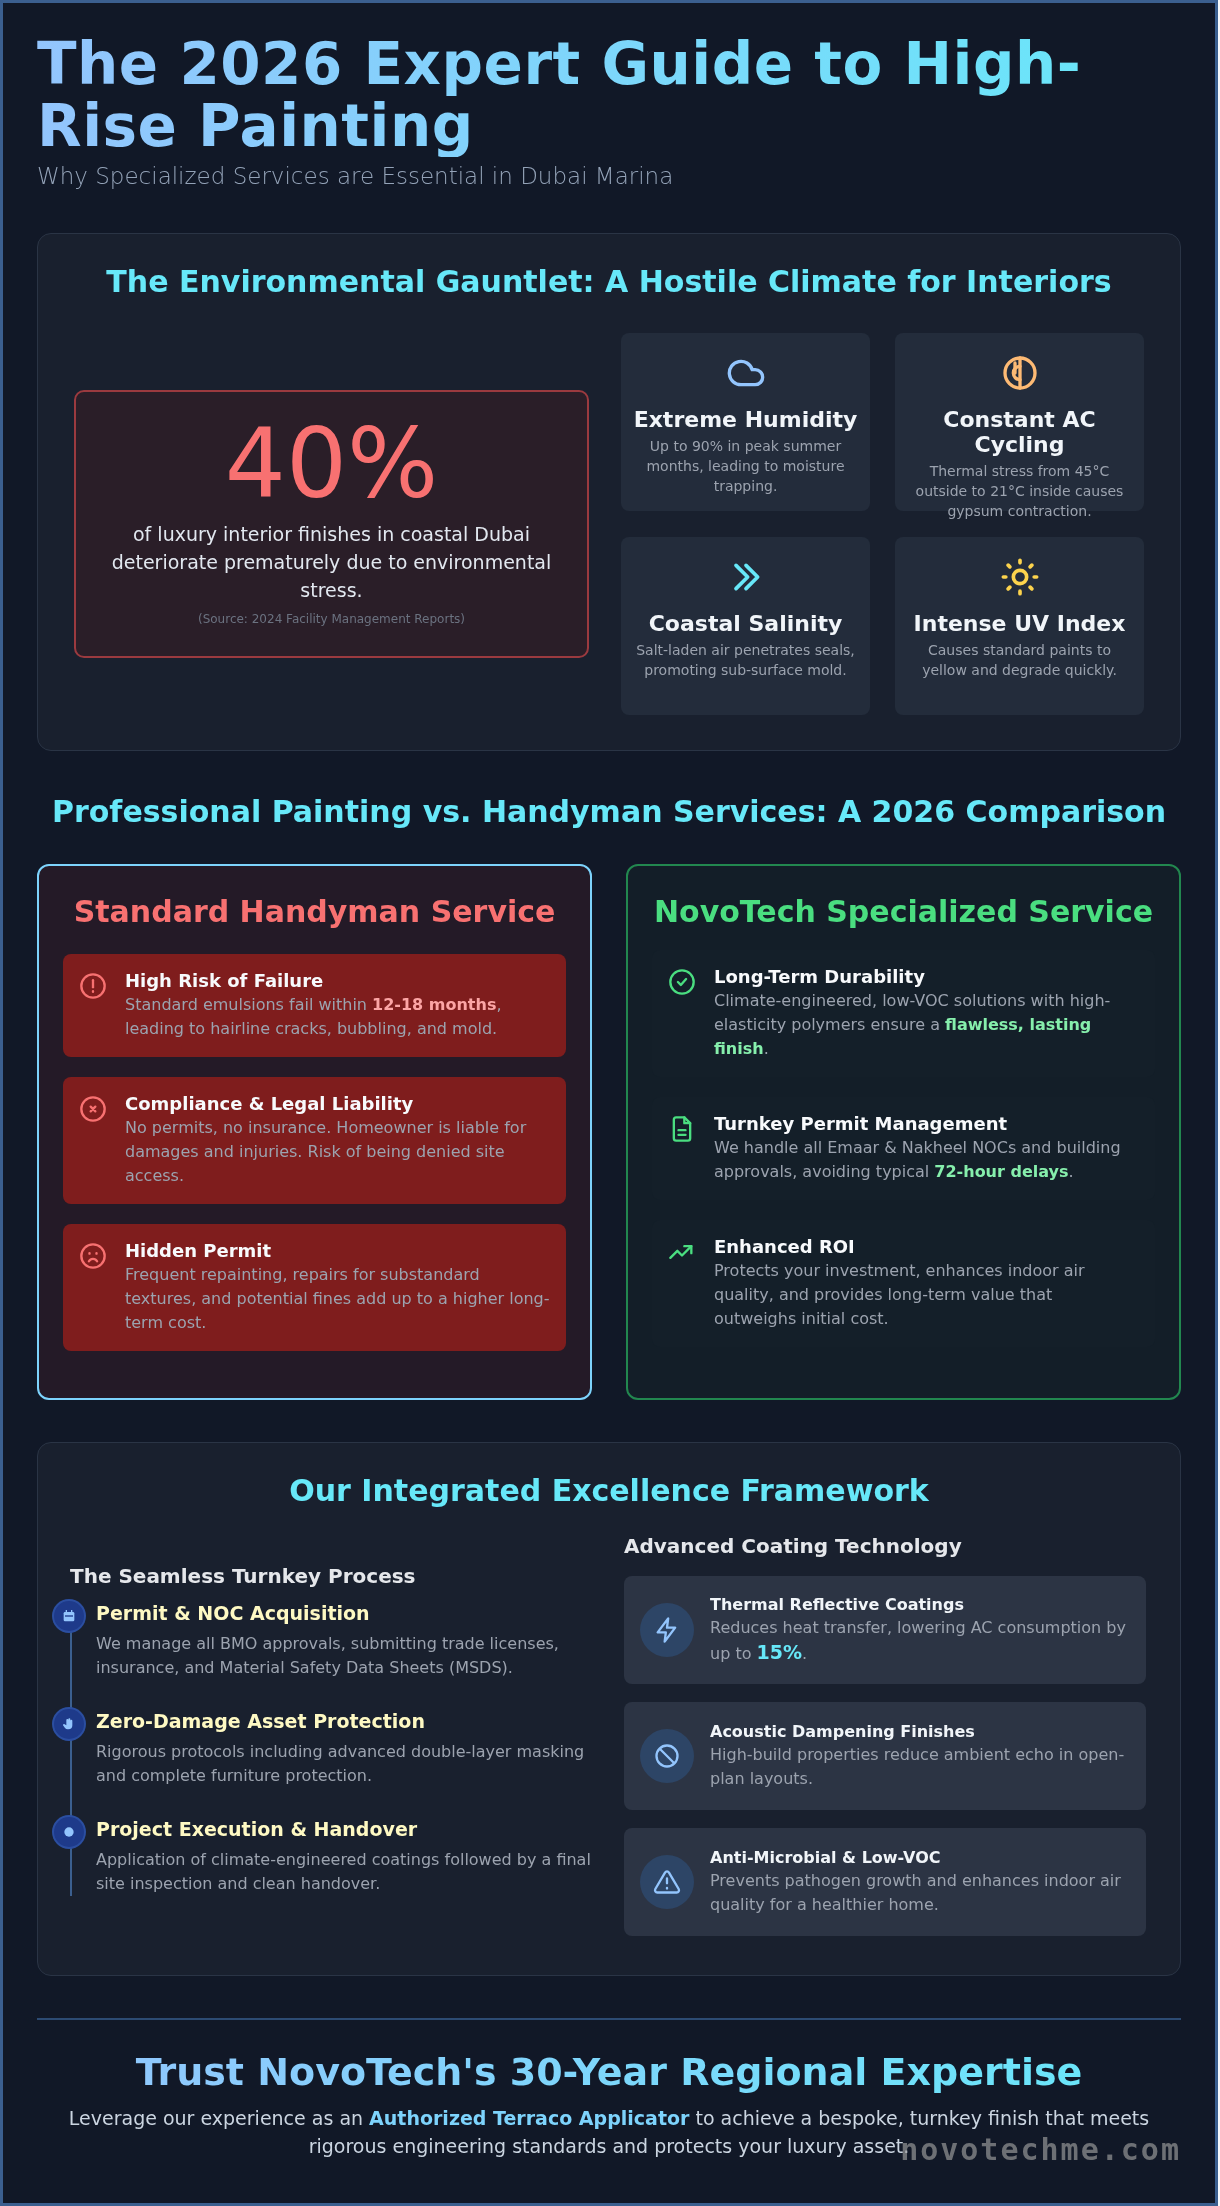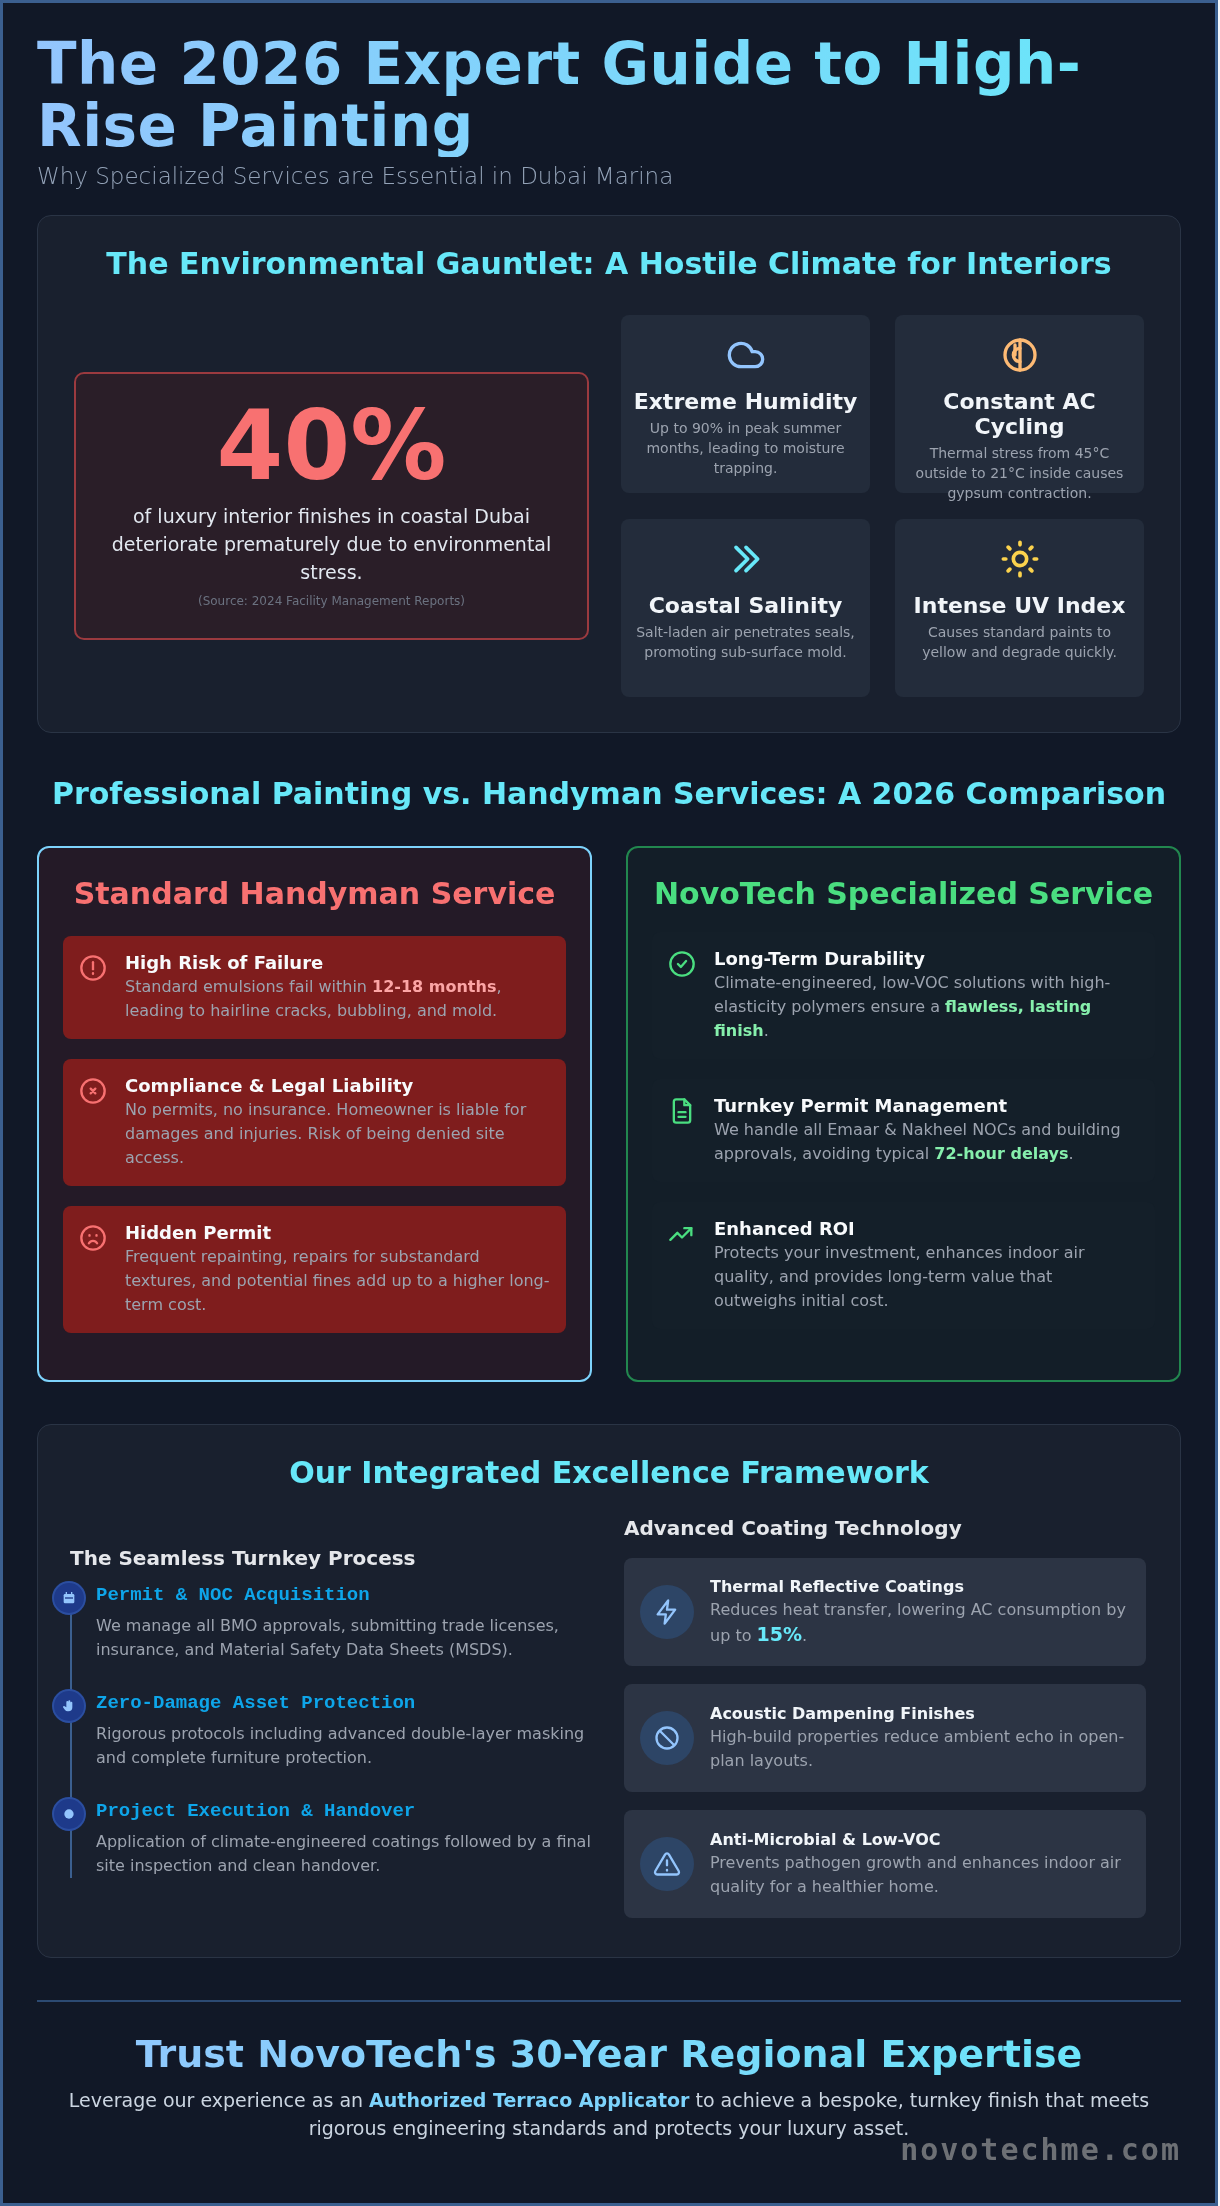--- a/index.html
+++ b/index.html
@@ -24,29 +24,29 @@
     letter-spacing: 0.5px;
   }
   .hero .sub { font-size: 23px; color: #94a3b8; margin-top: 6px; font-weight: 300; }
 
   .panel {
     background: #19202e; border: 1px solid #2a3445; border-radius: 14px;
   }
   .sec-title { color: #67e8f9; font-weight: bold; text-align: center; }
 
   
-  .env { margin-top: 26px; height: 518px; padding: 30px 36px; }
+  .env { margin-top: 44px; height: 518px; padding: 30px 36px; }
   .env .sec-title { font-size: 30px; }
   .env-grid { display: flex; gap: 32px; margin-top: 34px; }
   .stat {
     width: 522px; height: 268px; margin-top: 57px;
     background: #2a1e28; border: 2px solid #9b3a3f; border-radius: 10px;
     text-align: center; padding-top: 22px;
   }
-  .stat .big { font-size: 96px; font-weight: bold; color: #f87171; line-height: 100px; }
+  .stat .big { font-size: 96px; font-weight: normal; color: #f87171; line-height: 100px; }
   .stat .desc { font-size: 19px; color: #e2e8f0; line-height: 28px; padding: 0 20px; margin-top: 6px; }
   .stat .src { font-size: 12px; color: #6b7280; margin-top: 8px; }
   .factors { display: grid; grid-template-columns: 249px 249px; gap: 26px 25px; }
   .factor {
     background: #232c3b; border-radius: 8px; height: 178px; text-align: center; padding-top: 20px;
   }
   .factor svg { width: 40px; height: 40px; }
   .factor .ft { font-size: 22px; font-weight: bold; color: #f1f5f9; margin-top: 10px; }
   .factor .fd { font-size: 14px; color: #9ca3af; line-height: 20px; margin-top: 4px; padding: 0 12px; }
 
@@ -81,21 +81,21 @@
   .fw-right { width: 522px; }
   .fw h4 { font-size: 20px; font-weight: bold; color: #e5e7eb; }
   .steps { position: relative; margin-top: 14px; padding-left: 26px; }
   .steps .line { position: absolute; left: 0; top: 14px; bottom: 0; width: 2px; background: #3b5f8f; }
   .step { position: relative; margin-bottom: 30px; }
   .step .dot {
     position: absolute; left: -42px; top: -1px; width: 30px; height: 30px; border-radius: 50%;
     background: #1e3a8a; box-shadow: 0 0 0 2px #2b4ea0; display: flex; align-items: center; justify-content: center;
   }
   .step .dot svg { width: 16px; height: 16px; }
-  .step .st { font-size: 19px; font-weight: bold; color: #0ea5e9; padding-left: 0; font-family: Liberation Mono, monospace; }
+  .step .st { font-size: 19px; font-weight: bold; color: #fef9c3; padding-left: 0; }
   .step .sd { font-size: 16px; color: #9ca3af; line-height: 24px; margin-top: 8px; }
   .tech { background: #2c3444; border-radius: 8px; height: 108px; display: flex; align-items: center; gap: 16px; padding: 0 16px; margin-top: 18px; }
   .tech:first-of-type { margin-top: 18px; }
   .tech .ic { width: 54px; height: 54px; border-radius: 50%; background: #2d4566; display: flex; align-items: center; justify-content: center; flex-shrink: 0; }
   .tech .ic svg { width: 28px; height: 28px; }
   .tech .tt { font-size: 16px; font-weight: bold; color: #f1f5f9; }
   .tech .td { font-size: 16px; color: #9ca3af; line-height: 24px; margin-top: 2px; }
 
   .divider { height: 2px; background: #2c4a72; margin-top: 42px; }
   .cta { text-align: center; margin-top: 30px; }

